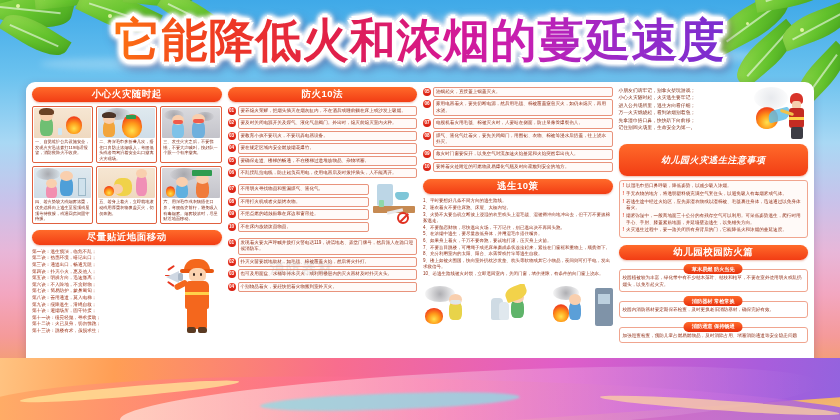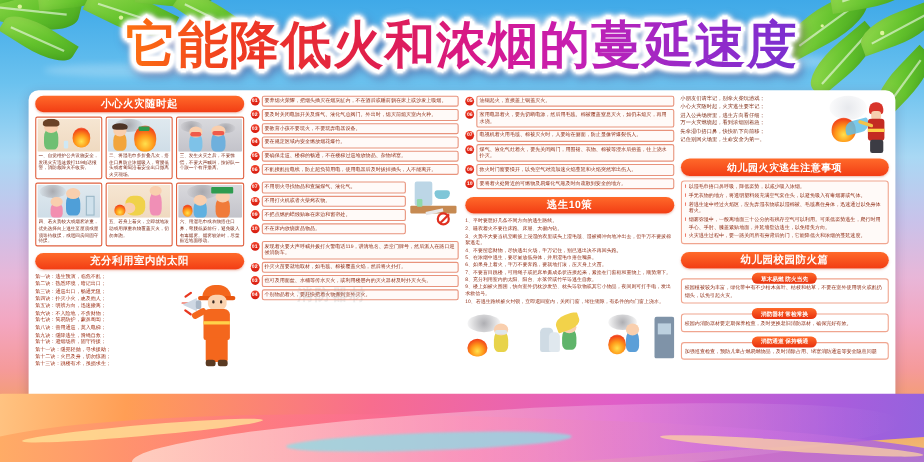--- a/index.html
+++ b/index.html
@@ -59,21 +59,21 @@
   #board{position:absolute;left:26px;top:82px;width:788px;height:292px;
         background:#fff;border-radius:9px;box-shadow:0 3px 10px rgba(60,30,80,.22);
         padding:5px 6px;box-sizing:border-box;display:flex;gap:6px;}
   .col{flex:1 1 0;display:flex;flex-direction:column;gap:4px;min-width:0;}
 
   
   .pill{height:15px;border-radius:8px;display:flex;align-items:center;justify-content:center;
         color:#fff;font-size:9.5px;font-weight:bold;letter-spacing:.5px;
         background:linear-gradient(180deg,#ff6a2a 0%,#f23d14 100%);
         box-shadow:0 1px 2px rgba(200,60,20,.35);flex:0 0 auto;}
-  .pill.small{font-size:9px;height:16px;}
+  .pill.small{font-size:9px;height:32px;font-style:italic;}
 
   
   .pgrid{display:grid;grid-template-columns:1fr 1fr 1fr;gap:3px;}
   .pcell{border:1px solid #e0603f;border-radius:2px;padding:1px;box-sizing:border-box;
          display:flex;flex-direction:column;}
   .pimg{height:30px;border-radius:1px;position:relative;overflow:hidden;}
   .ptxt{font-size:4.2px;line-height:5.6px;color:#7a2512;padding:1px 1px 0;}
 
   .scene{position:absolute;inset:0;}
   .s-wall{background:linear-gradient(180deg,#f6e6d2 0%,#efd9c0 100%);}
@@ -252,21 +252,21 @@
             <div class="head" style="left:14px;top:9px;width:12px;height:10px;"></div>
             <div class="kid" style="left:34px;top:11px;width:13px;height:19px;background:#f07b3a;"></div>
             <div class="head" style="left:34px;top:6px;width:13px;height:10px;"></div>
             <div class="fire" style="left:4px;top:18px;width:9px;height:11px;"></div>
             <div style="position:absolute;left:30px;top:2px;width:20px;height:6px;background:#2e9b4f;border-radius:1px;"></div>
           </div>
           <div class="ptxt">六、用湿毛巾或衣物捂住口鼻，弯腰低姿前行，避免吸入有毒烟雾。烟雾较浓时，尽量贴近地面移动。</div>
         </div>
       </div>
 
-      <div class="pill" style="margin-top:2px;">充分利用室内的太阳</div>
+      <div class="pill" style="margin-top:2px;">尽量贴近地面移动</div>
 
       <div class="jwrap">
         <div class="jlist">
           <div class="jline">第一诀：逃生预演，临危不乱；</div>
           <div class="jline">第二诀：熟悉环境，暗记出口；</div>
           <div class="jline">第三诀：通道出口，畅通无阻；</div>
           <div class="jline">第四诀：扑灭小火，惠及他人；</div>
           <div class="jline">第五诀：明辨方向，迅速撤离；</div>
           <div class="jline">第六诀：不入险地，不贪财物；</div>
           <div class="jline">第七诀：简易防护，蒙鼻匍匐；</div>
@@ -291,20 +291,21 @@
           <div class="fm-body"></div>
           <div class="fm-band"></div>
           <div class="fm-legs"></div>
           <div class="fm-boot" style="left:17px;"></div>
           <div class="fm-boot" style="left:28px;"></div>
         </div>
       </div>
     </div>
 
     <div class="col">
+      <div class="pill">防火10法</div>
 
       <div>
         <div class="nrow">
           <div class="badge">01</div>
           <div class="nbox">要养熄火荣耀，把烟头插灭在烟灰缸内，不在酒后或睡前躺在床上或沙发上吸烟。</div>
         </div>
         <div class="nrow">
           <div class="badge">02</div>
           <div class="nbox">要及时关闭电源开关及煤气、液化气总阀门。外出时，熄灭前熄灭室内火种。</div>
         </div>

